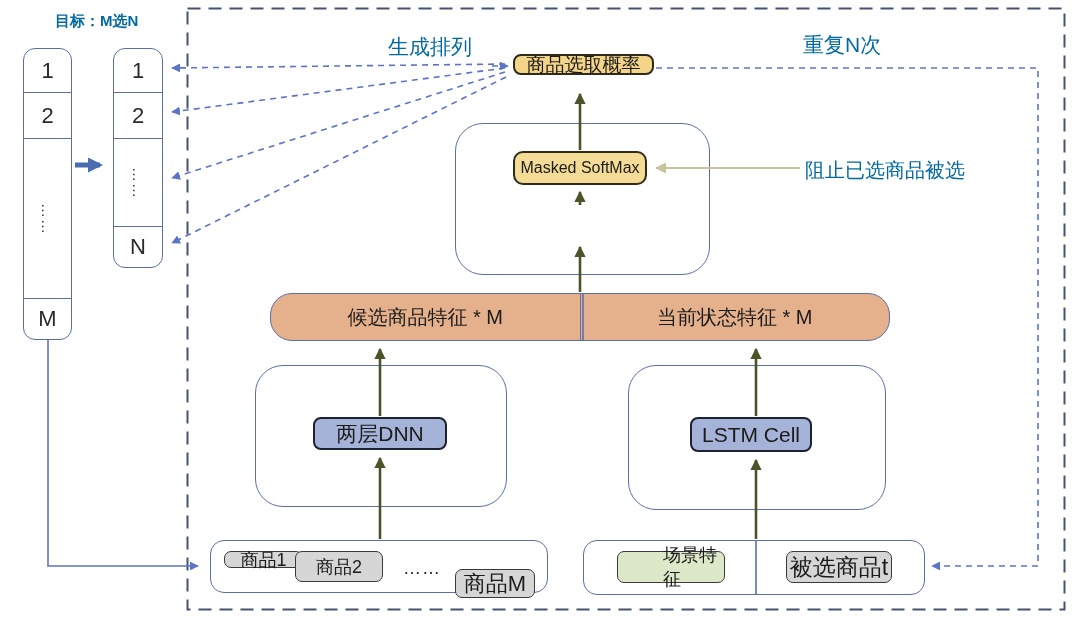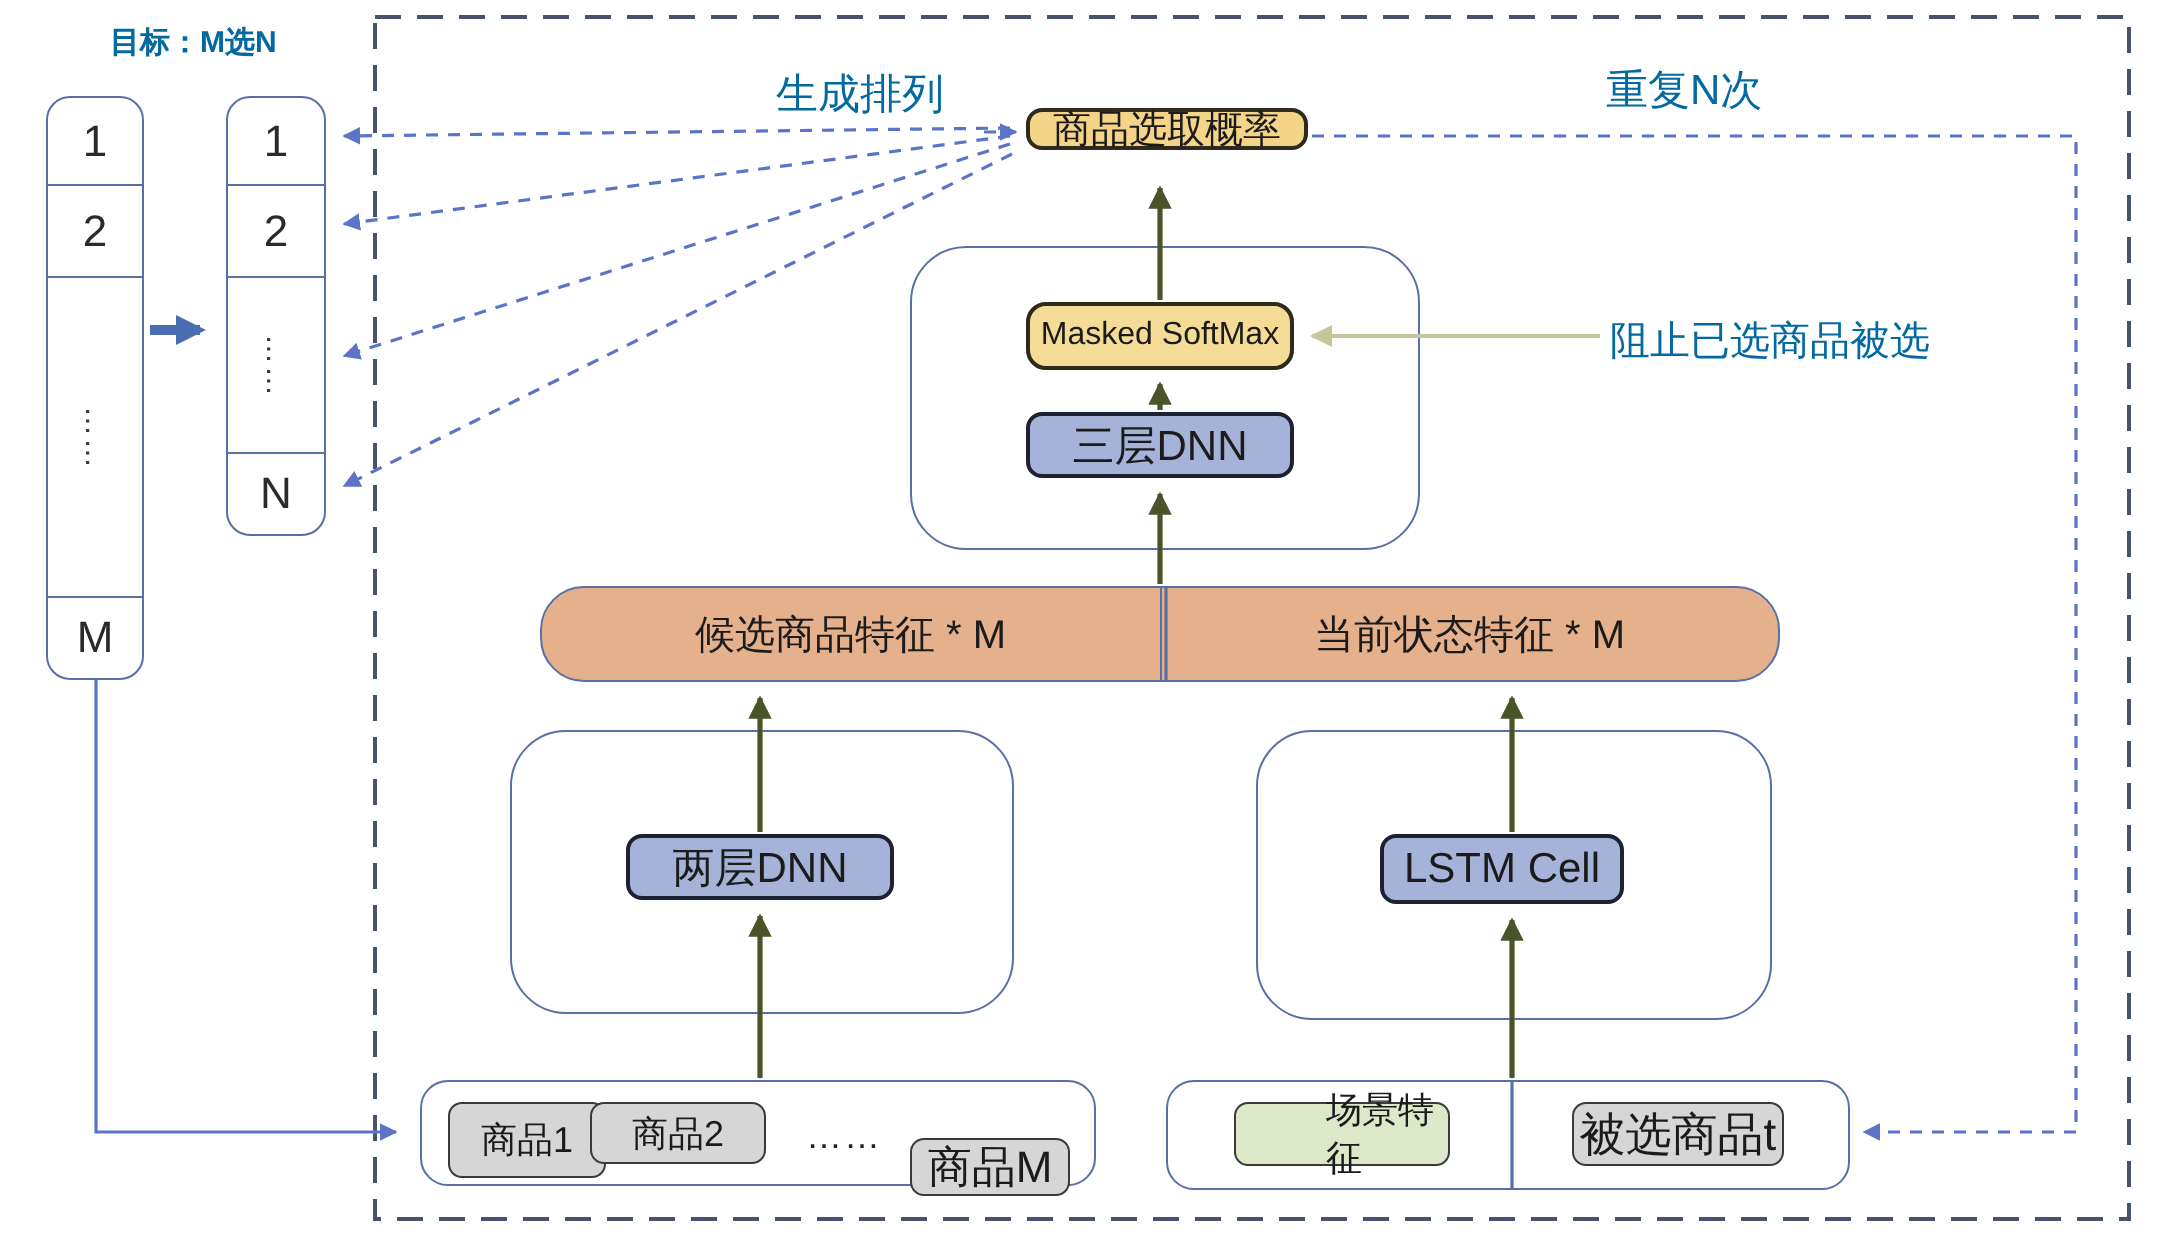--- a/index.html
+++ b/index.html
@@ -114,37 +114,36 @@
     <div class="cell" style="height:41px;">N</div>
   </div>
 
   <div class="lbl big abs" style="left:388px;top:33px;">生成排列</div>
   <div class="lbl big abs" style="left:803px;top:31px;">重复N次</div>
 
   <div class="node yellow" style="left:513px;top:54px;width:141px;height:21px;font-size:19px;">商品选取概率</div>
 
   <div class="container" style="left:455px;top:123px;width:255px;height:152px;"></div>
   <div class="node softmax" style="left:513px;top:151px;width:134px;height:34px;font-size:16px;">Masked SoftMax</div>
-  <div class="node bluebox" style="left:513px;top:206px;width:134px;height:33px;font-size:21px;">三层DNN</div>
 
   <div class="lbl abs" style="left:805px;top:157px;font-size:20px;">阻止已选商品被选</div>
 
   <div class="bar">
     <div class="half left">候选商品特征 * M</div>
     <div class="half">当前状态特征 * M</div>
   </div>
 
   <div class="container" style="left:255px;top:365px;width:252px;height:142px;"></div>
   <div class="node bluebox" style="left:313px;top:417px;width:134px;height:33px;font-size:21px;">两层DNN</div>
 
   <div class="container" style="left:628px;top:365px;width:258px;height:145px;"></div>
   <div class="node bluebox" style="left:690px;top:417px;width:122px;height:35px;font-size:21px;">LSTM Cell</div>
 
   <div class="container small-radius" style="left:210px;top:540px;width:338px;height:53px;"></div>
-  <div class="node graybox" style="left:224px;top:551px;width:79px;height:38px;font-size:18px;">商品1</div>
+  <div class="node graybox" style="left:224px;top:551px;width:79px;height:17px;font-size:18px;">商品1</div>
   <div class="node graybox" style="left:295px;top:551px;width:88px;height:31px;font-size:18px;">商品2</div>
   <div class="hdots" style="left:403px;top:558px;">……</div>
   <div class="node graybox" style="left:455px;top:551px;width:80px;height:29px;font-size:22px;margin-top:18px;">商品M</div>
 
   <div class="container small-radius" style="left:583px;top:540px;width:342px;height:55px;"></div>
   <div class="node greenbox" style="left:617px;top:551px;width:108px;height:32px;font-size:18px;padding-left:45px;">场景特征</div>
   <div class="node graybox" style="left:786px;top:551px;width:106px;height:32px;font-size:23px;">被选商品t</div>
 
 </div>
 

